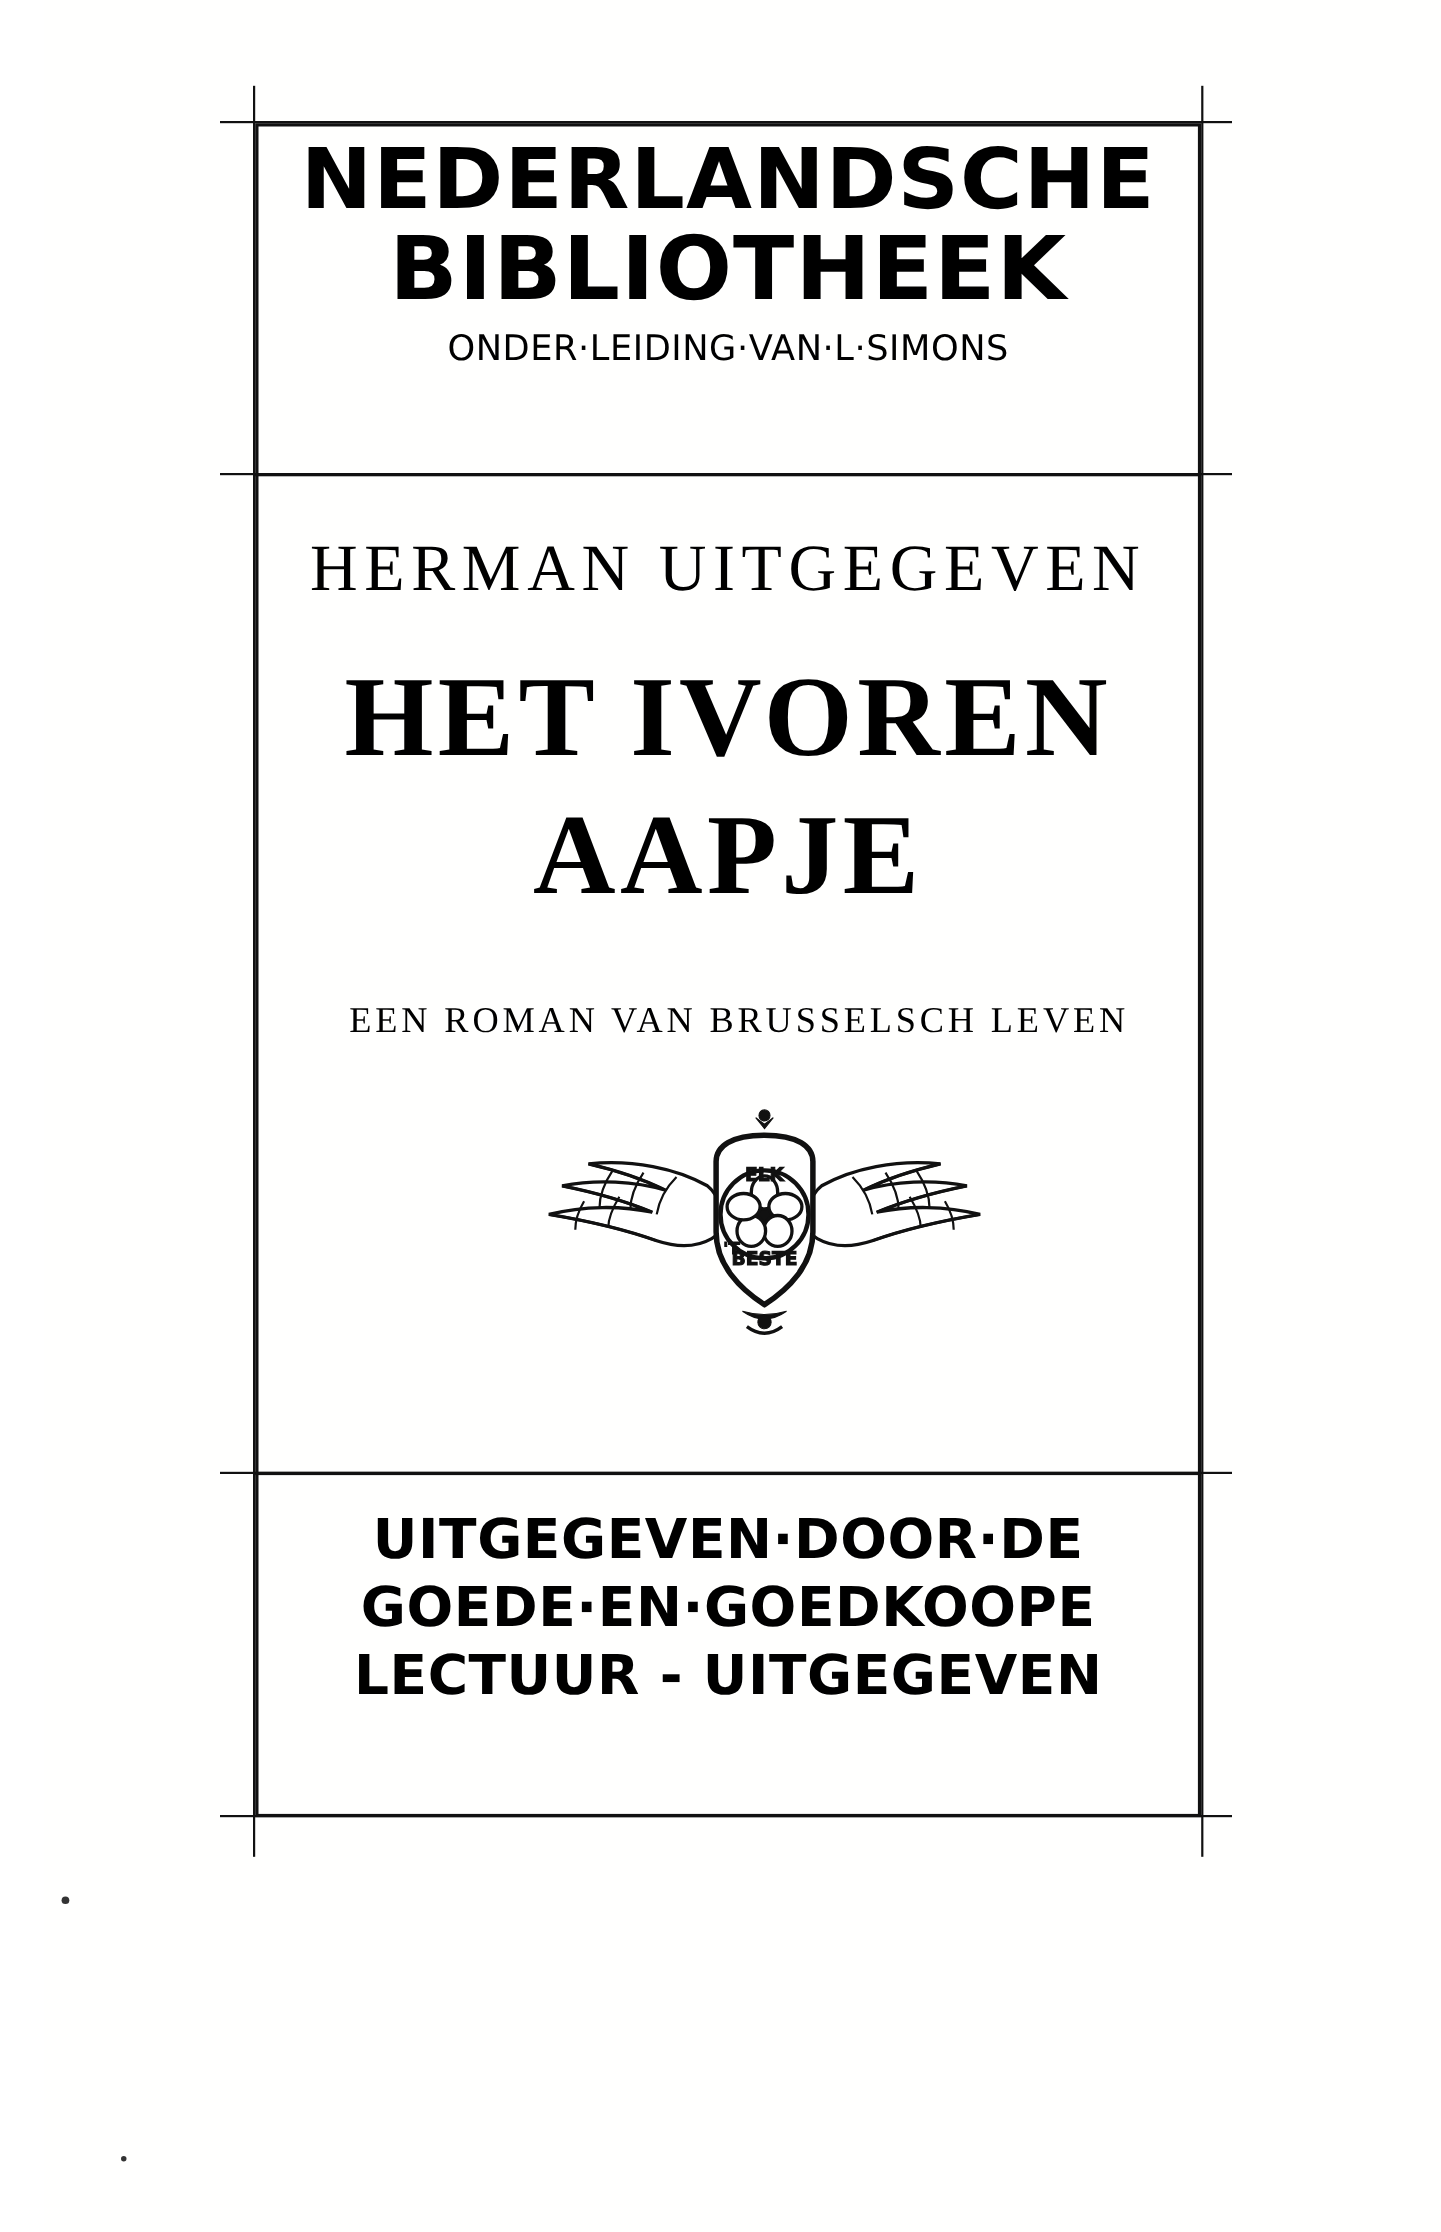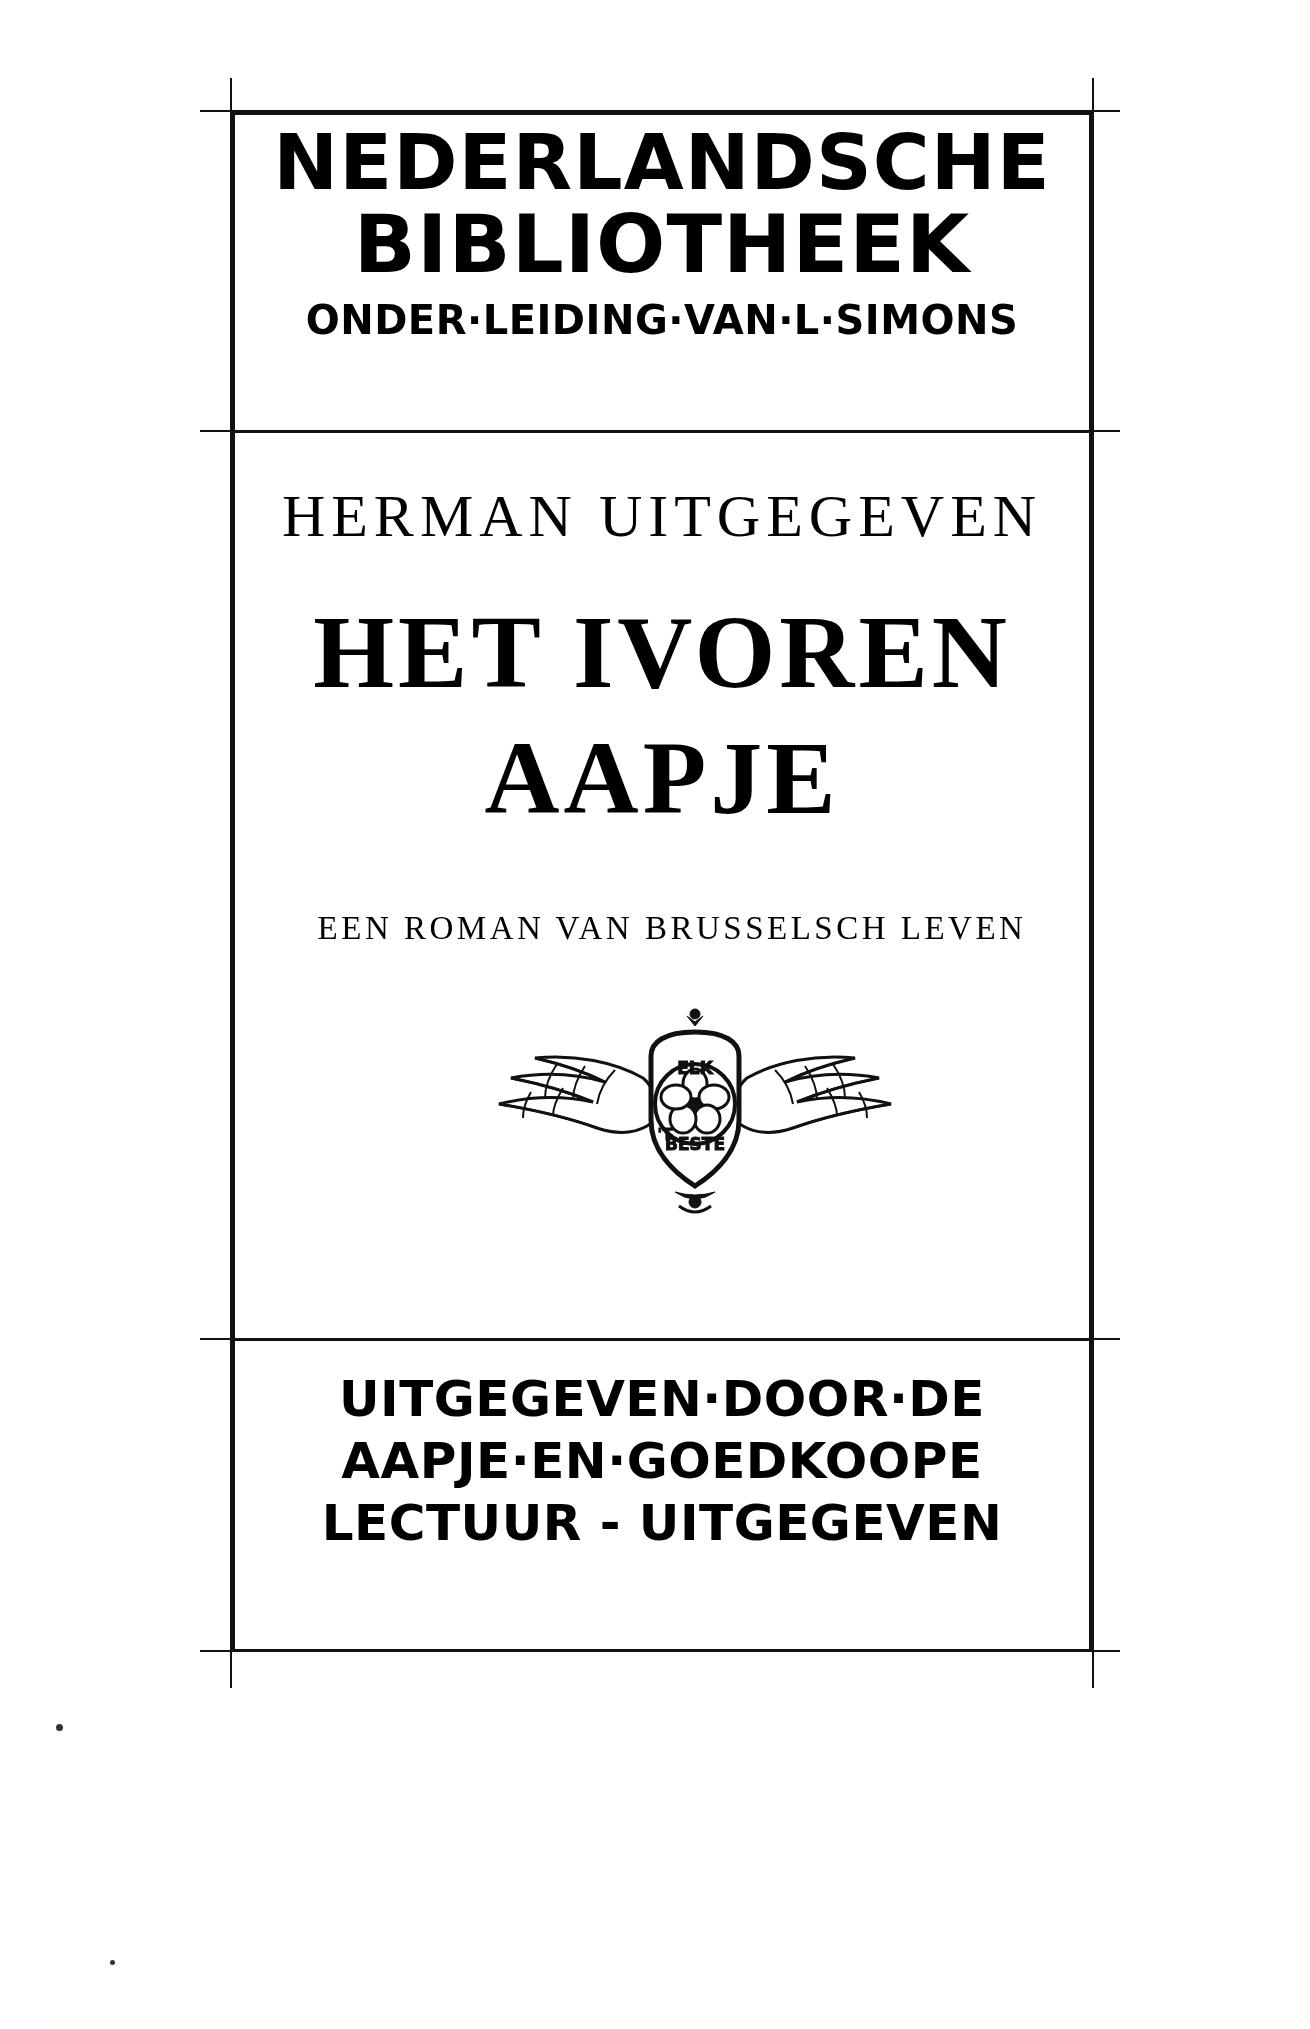--- a/index.html
+++ b/index.html
@@ -74,22 +74,22 @@
     font-weight: 700;
     letter-spacing: 1px;
     line-height: 0.98;
     white-space: nowrap;
     transform: scaleX(1.02);
   }
   .series-line1 { font-size: 76px; }
   .series-line2 { font-size: 80px; margin-top: 6px; }
   .series-line3 {
     font-family: "DejaVu Sans", sans-serif;
-    font-weight: 700;
-    font-size: 40px;
+    font-weight: 400;
+    font-size: 32px;
     letter-spacing: 0.5px;
     margin-top: 12px;
     white-space: nowrap;
   }
 
   
   .author {
     top: 482px;
     font-family: "Liberation Serif", serif;
     font-weight: 400;
@@ -230,20 +230,20 @@
         <circle cx="230" cy="14" r="5" fill="#111"></circle>
         <path d="M210 192 q20 14 40 0 q-20 6 -40 0 z" fill="#111"></path>
         <circle cx="230" cy="202" r="6" fill="#111"></circle>
         <path d="M214 206 q16 12 32 0" fill="none" stroke="#111" stroke-width="3"></path>
       </g>
     </svg>
   </div>
 
   <div class="block publisher">
     <div>UITGEGEVEN·DOOR·DE</div>
-    <div>AAPJE·EN·GOEDKOOPE</div>
+    <div>GOEDE·EN·GOEDKOOPE</div>
     <div>LECTUUR - UITGEGEVEN</div>
   </div>
 
   <div class="speck" style="left:16px; top:1724px; width:7px; height:7px;"></div>
   <div class="speck" style="left:70px; top:1960px; width:5px; height:5px;"></div>
 
 </div>
 
 </body></html>

